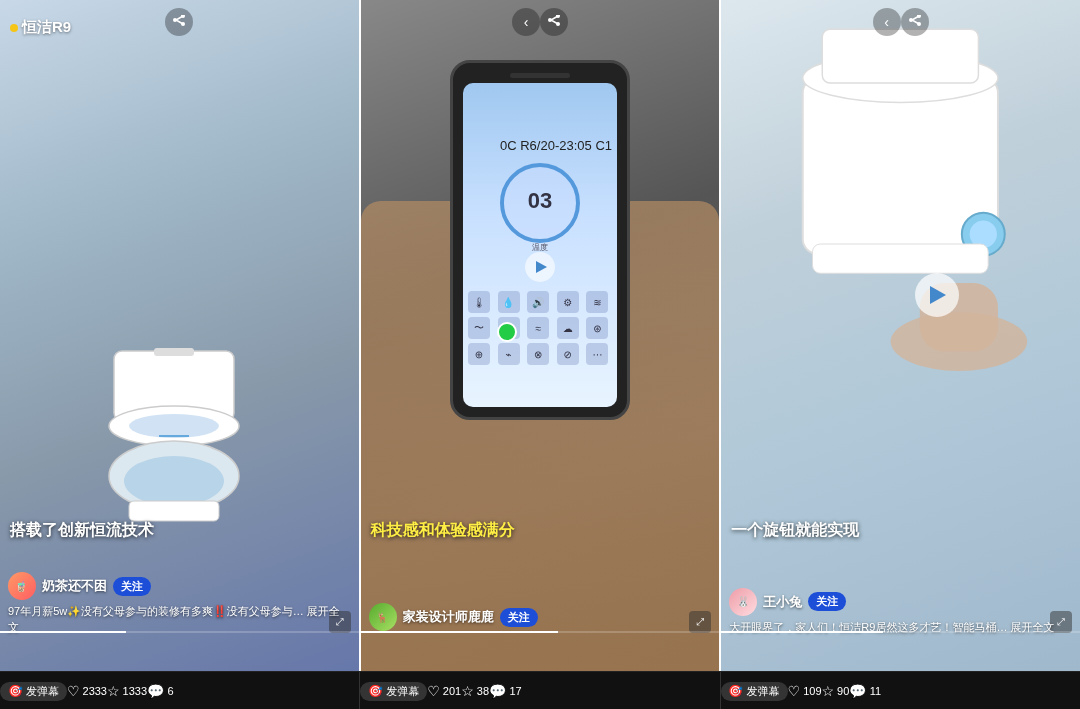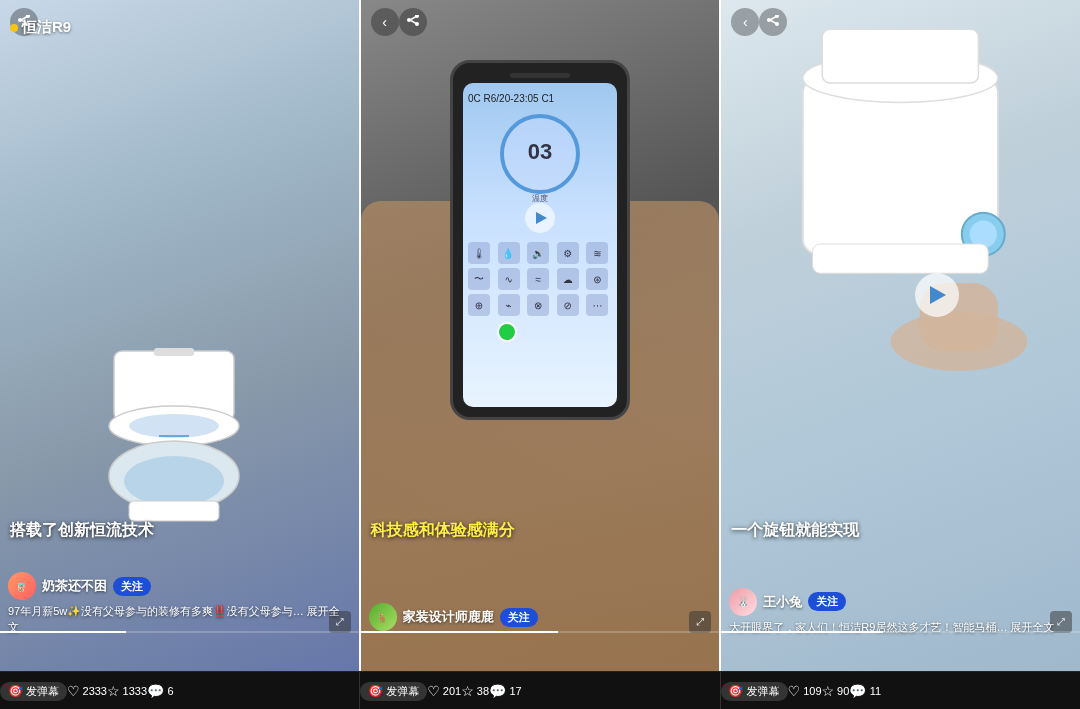--- a/index.html
+++ b/index.html
@@ -71,25 +71,26 @@
       background: linear-gradient(180deg, #a0c8f0 0%, #c8e0ff 40%, #e8f4ff 100%);
       border-radius: 10px;
       display: flex;
       flex-direction: column;
       align-items: center;
       padding: 10px 5px;
       position: relative;
     }
 
     .phone-status-bar {
-      font-size: 10px;
+      font-size: 13px;
       color: #222;
       width: 100%;
-      text-align: left;
+      text-align: right;
       margin-bottom: 5px;
+      margin-top: 45px;
     }
 
     .phone-circle {
       width: 80px;
       height: 80px;
       border-radius: 50%;
       border: 4px solid #5599dd;
       display: flex;
       align-items: center;
       justify-content: center;
@@ -132,21 +133,21 @@
     }
 
     
     .top-bar {
       position: absolute;
       top: 8px;
       left: 0;
       right: 0;
       display: flex;
       align-items: center;
-      justify-content: flex-start;
+      justify-content: center;
       padding: 0 10px;
       z-index: 10;
     }
 
     .back-btn {
       width: 28px;
       height: 28px;
       background: rgba(0,0,0,0.3);
       border-radius: 50%;
       display: flex;

